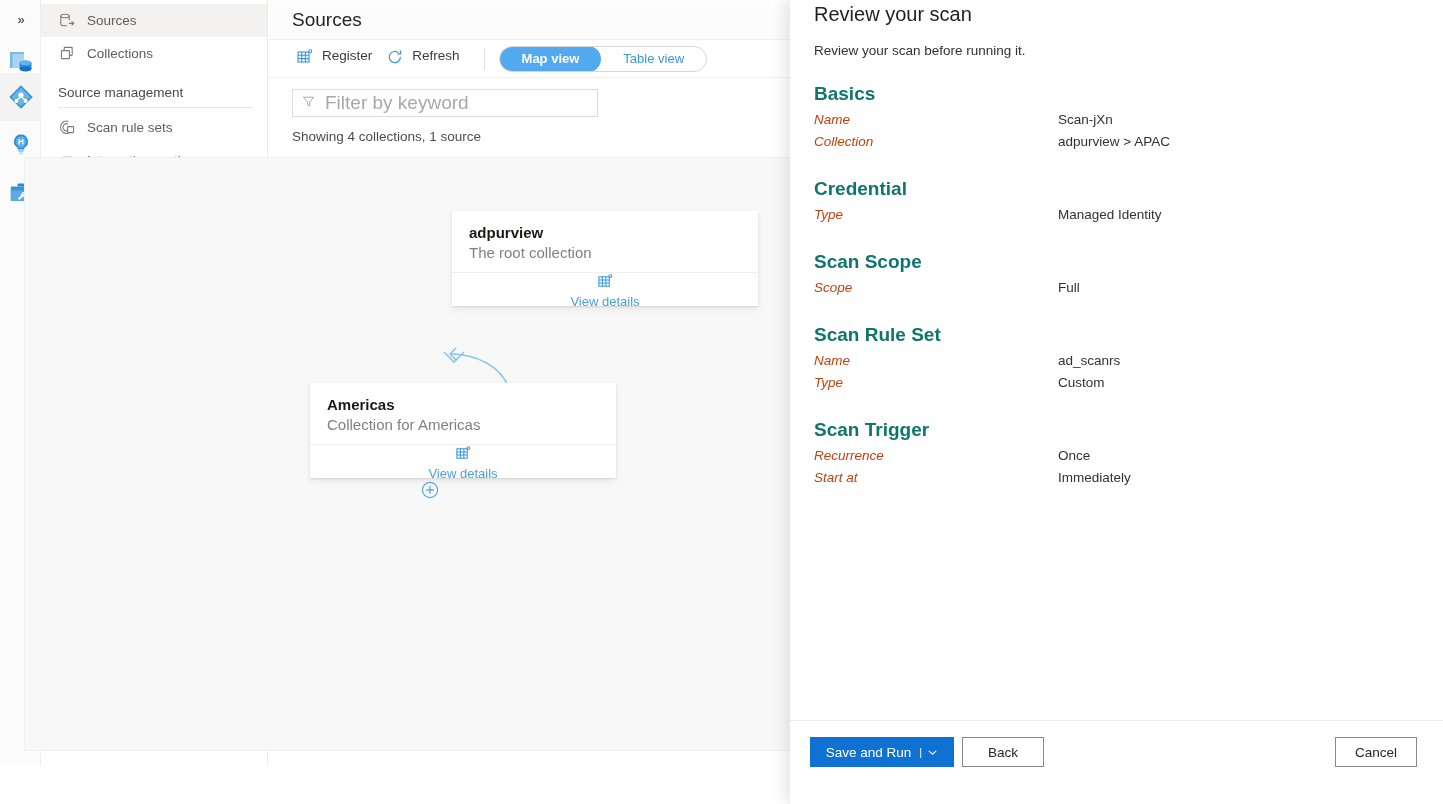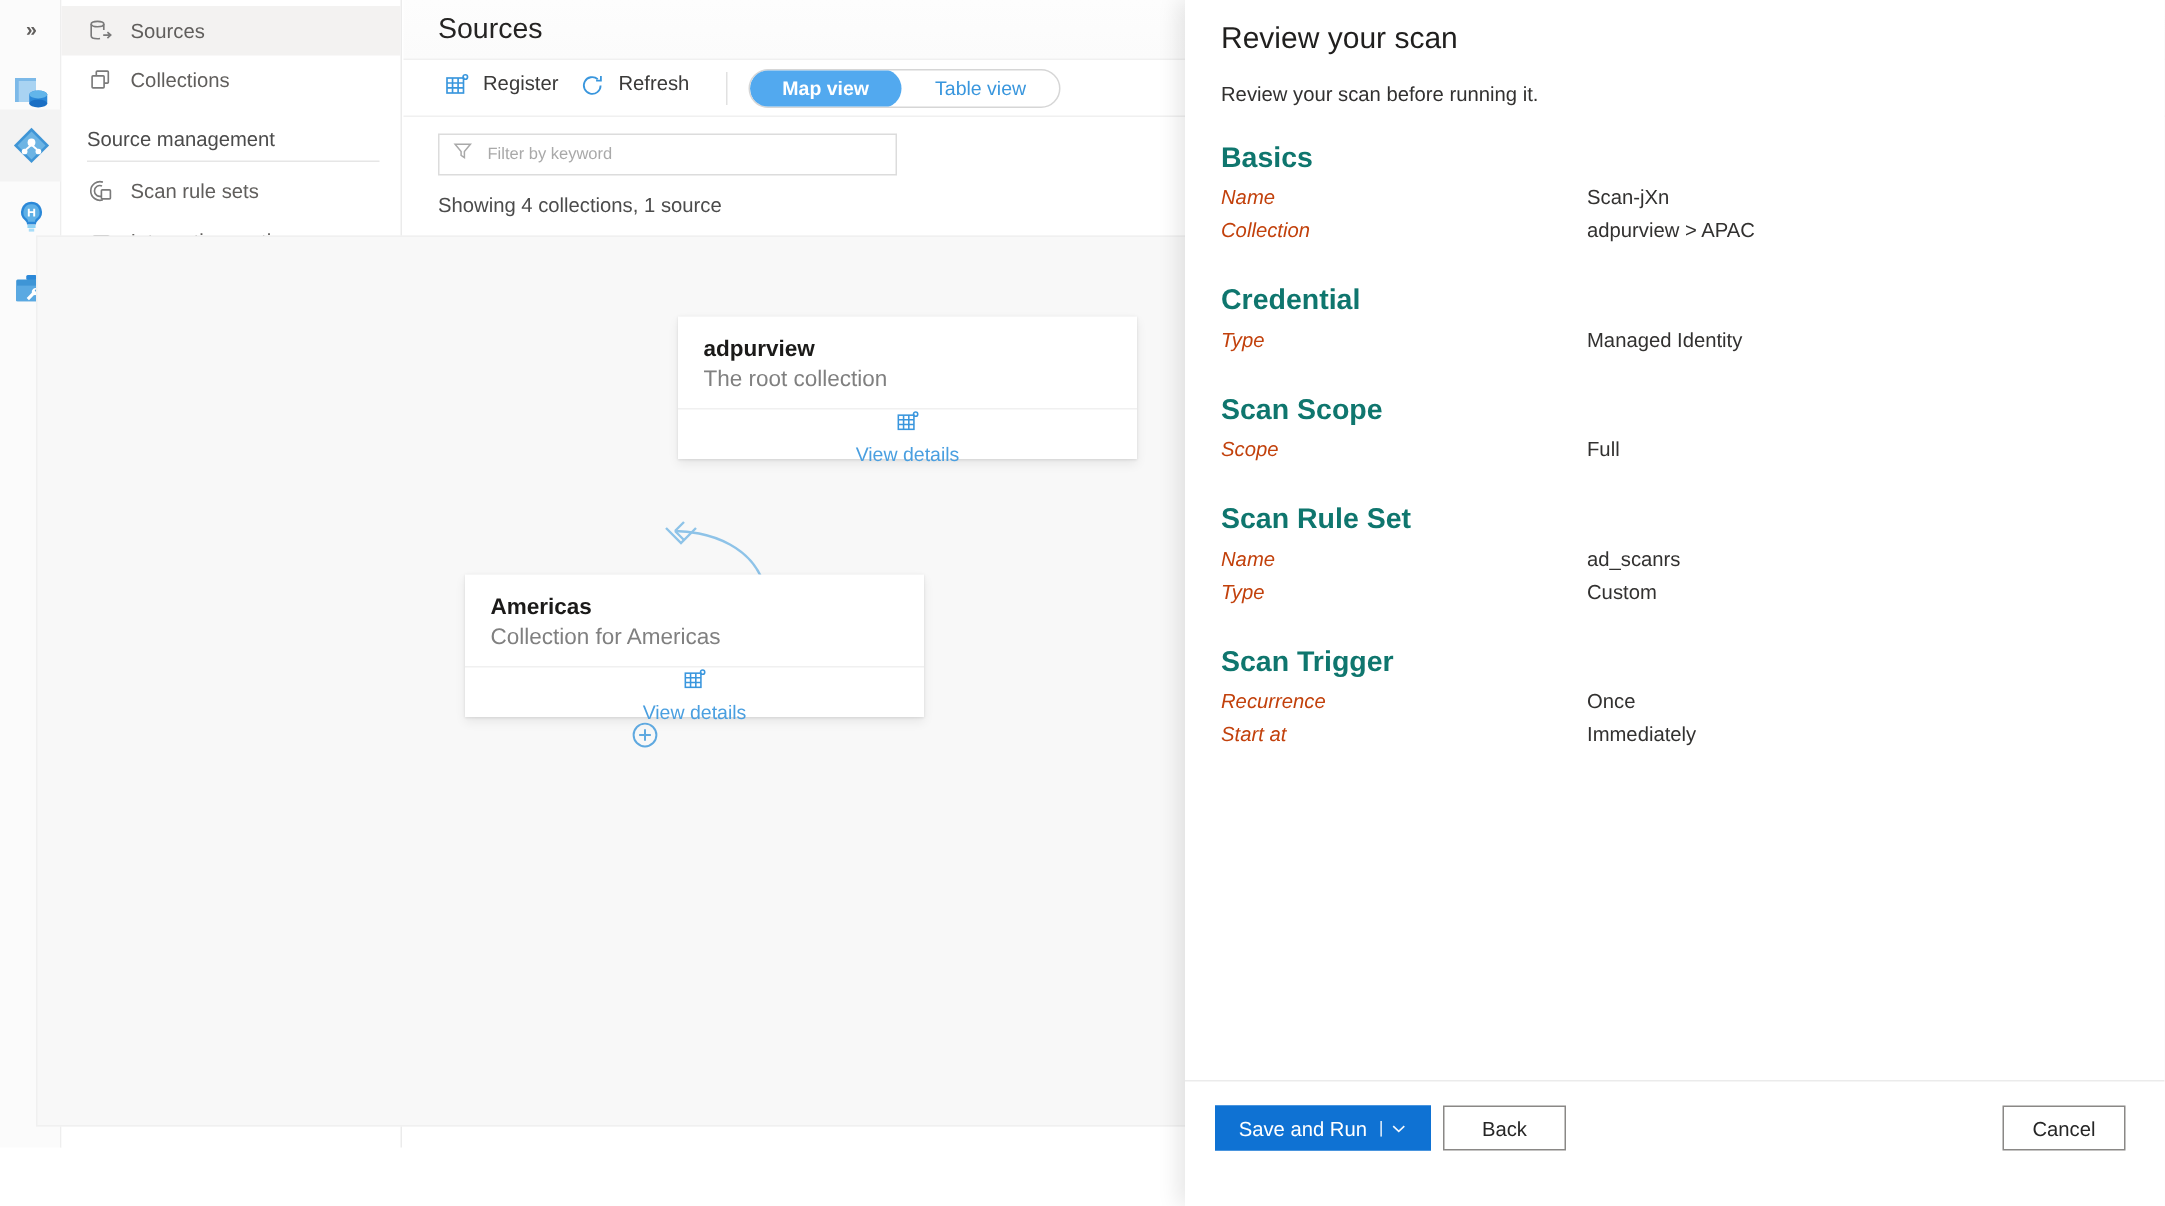--- a/index.html
+++ b/index.html
@@ -132,21 +132,21 @@
   }
   .filterbox {
     width: 306px; height: 28px;
     border: 1px solid #dcdcdc;
     background: #ffffff;
     display: flex; align-items: center;
     padding: 0 9px; gap: 8px;
   }
   .filterbox input {
     border: 0; outline: 0; flex: 1;
-    font-size: 11px; color: #701a75;
+    font-size: 19px; color: #701a75;
     font-family: "Liberation Sans", sans-serif;
     background: transparent;
   }
   .filterbox input::placeholder { color: #a9a9a9; }
   .showing {
     padding: 12px 0 0 23px;
     font-size: 13.5px; color: #4b4b4b;
   }
 
   
@@ -191,21 +191,21 @@
     position: absolute;
     left: 790px; top: 0;
     width: 653px; height: 804px;
     background: #ffffff;
     box-shadow: -5px 0 14px rgba(0,0,0,.10);
     z-index: 20;
   }
   .panel-inner { padding: 0 24px; }
   .panel-title {
     font-size: 20px; color: #201f1e;
-    padding-top: 14px;
+    padding-top: 2px;
     line-height: 24px;
   }
   .panel-desc {
     font-size: 13.5px; color: #323130;
     margin-top: 17px;
   }
   .sec-head {
     font-size: 19px; font-weight: 700; color: #0f766e;
     margin-top: 25px; margin-bottom: 4px;
   }

